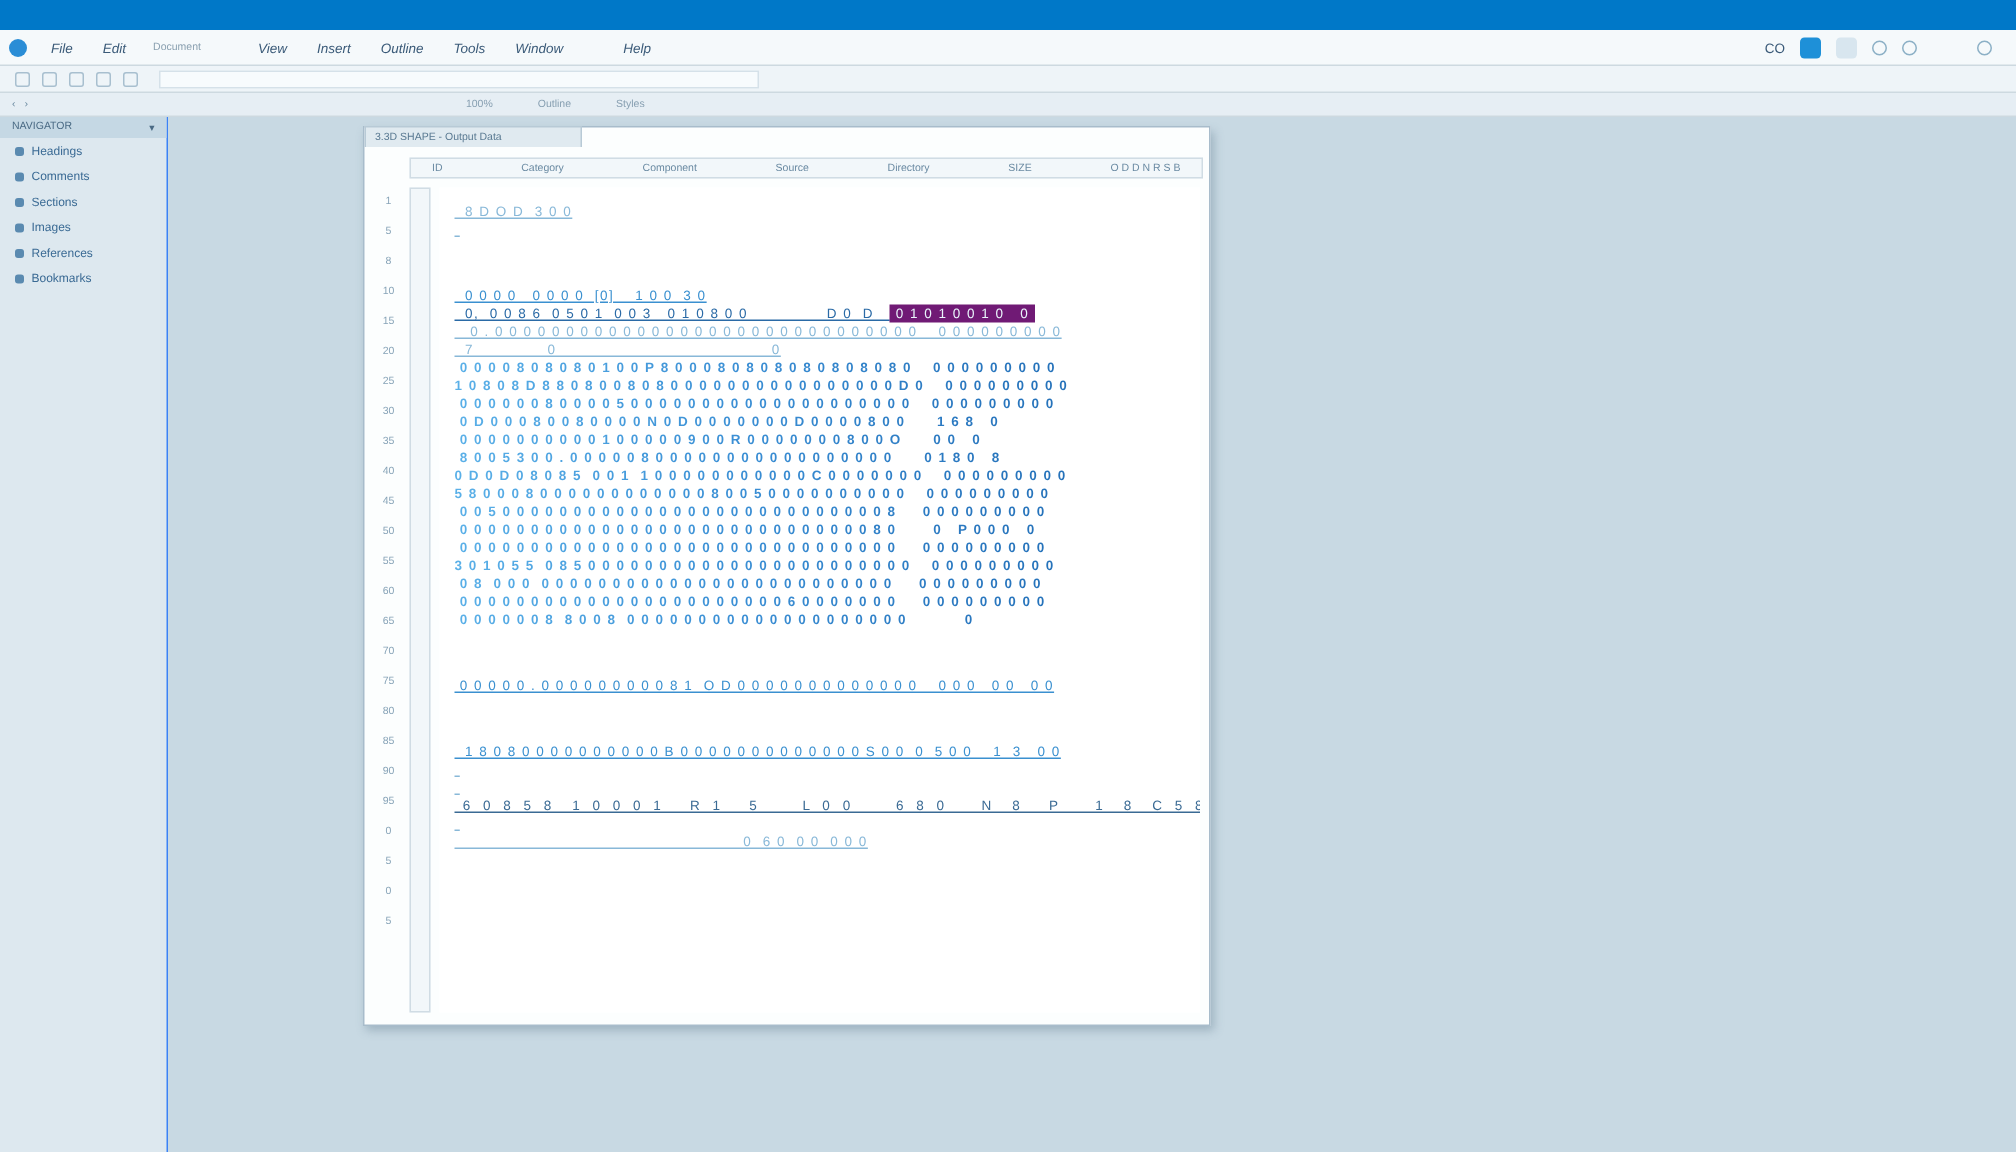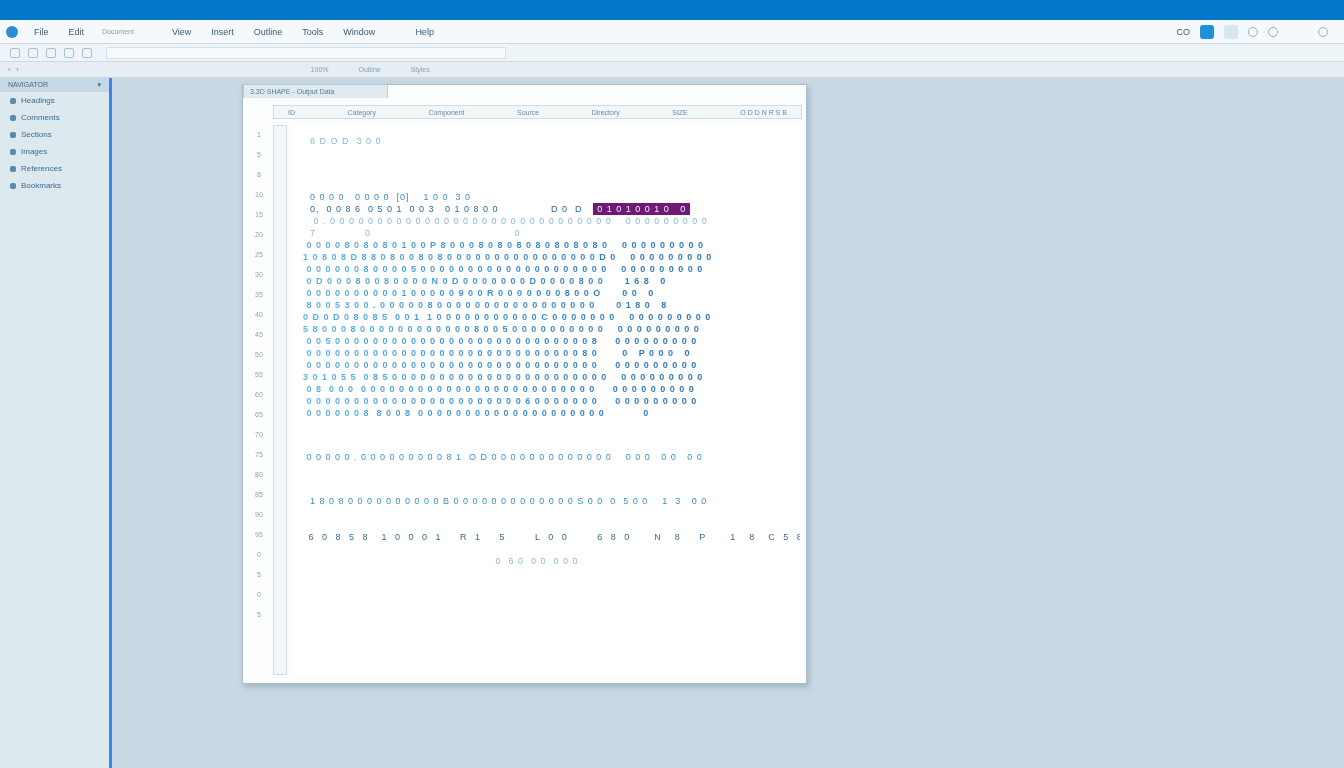--- a/index.html
+++ b/index.html
@@ -5,21 +5,21 @@
 * { margin: 0; padding: 0; box-sizing: border-box; font-family: "Segoe UI", Arial, sans-serif; }
 html, body { width: 1344px; height: 768px; overflow: hidden; background: #c8d9e3; }
 
 .titlebar { height: 20px; background: #0078c8; }
 
 .menubar {
   height: 24px; background: #f5f9fb; border-bottom: 1px solid #cdd9e0;
   display: flex; align-items: center; padding: 0 6px; font-size: 9px; color: #3a5a78;
 }
 .menubar .avatar { width: 12px; height: 12px; border-radius: 50%; background: #2a8dd6; margin-right: 6px; }
-.menubar .item { padding: 0 10px; cursor: pointer; }
+.menubar .item { padding: 0 10px; cursor: pointer; font-style: italic; }
 .menubar .sub { font-size: 7px; color: #8aa0b0; padding: 0 8px; }
 .menubar .right { margin-left: auto; display: flex; align-items: center; gap: 10px; padding-right: 10px; }
 .menubar .right .chip { width: 14px; height: 14px; border-radius: 3px; background: #d8e6ef; }
 .menubar .right .chip.blue { background: #1e90d8; }
 .menubar .right .g { width: 10px; height: 10px; border: 1px solid #8cb0c6; border-radius: 50%; }
 
 .toolbar {
   height: 18px; background: #eef4f8; border-bottom: 1px solid #cdd9e0;
   display: flex; align-items: center; font-size: 8px; color: #6a8498; padding-left: 6px;
 }
@@ -27,21 +27,21 @@
 .toolbar .long { flex: 0 0 400px; height: 12px; background: #f7fbfd; border: 1px solid #d5e1e9; margin-left: 10px; }
 
 .subbar {
   height: 16px; background: #e6eef4; border-bottom: 1px solid #cdd9e0;
   display: flex; align-items: center; font-size: 7px; color: #88a0b2; padding-left: 8px; gap: 30px;
 }
 .subbar .arrow { color: #6b8aa0; letter-spacing: 2px; }
 
 .workspace { display: flex; height: calc(100% - 78px); }
 
-.sidebar { width: 112px; background: #dde8ef; border-right: 3px solid #3b82f6; font-size: 8px; }
+.sidebar { width: 112px; background: #dde8ef; border-right: 1px solid #3b82f6; font-size: 8px; }
 .sidebar .hdr { background: #c5d8e4; color: #4a6a84; padding: 3px 8px; font-size: 7px; display: flex; justify-content: space-between; }
 .sidebar .entry { padding: 4px 10px; color: #3a6a94; display: flex; align-items: center; gap: 5px; cursor: pointer; }
 .sidebar .entry .dot { width: 6px; height: 6px; border-radius: 2px; background: #5a8ab0; }
 
 .canvas-wrap { flex: 1; position: relative; background: #c8d9e3; }
 .canvas-area {
   position: absolute; left: 130px; top: 6px; width: 565px; height: 600px;
   background: #fcfefe; border: 1px solid #a8bccb; box-shadow: 2px 3px 6px rgba(80,110,130,.35);
 }
 .doc-tab {
@@ -63,21 +63,21 @@
   position: absolute; top: 40px; left: 50px; right: 6px; bottom: 8px;
   background: #ffffff; overflow: hidden;
 }
 
 
 .glyphs {
   position: absolute; top: 10px; left: 10px; right: 10px; bottom: 10px;
   font-family: "Consolas", monospace; font-size: 9px; line-height: 12px;
   color: #2a6aa6; letter-spacing: 1px; word-break: break-all;
 }
-.glyphs .row { white-space: pre; }
+.glyphs .row { white-space: pre; text-decoration: underline; }
 .glyphs .dense { background: linear-gradient(90deg, #5ab0e8 0%, #3a8ed4 40%, #2a78c0 70%, #1e6ab2 100%);
   -webkit-background-clip: text; color: transparent; font-weight: 600; }
 .glyphs .mid { color: #3a90d0; margin-top: 32px; }
 .glyphs .light { color: #88b8d8; }
 .glyphs .hl-bar {
   display: inline-block; background: #701a75; color: #eaf5fc; padding: 0 4px;
 }
 .glyphs .foot { color: #3a6a94; letter-spacing: 3px; font-size: 9px; }
 
 .gutter {

